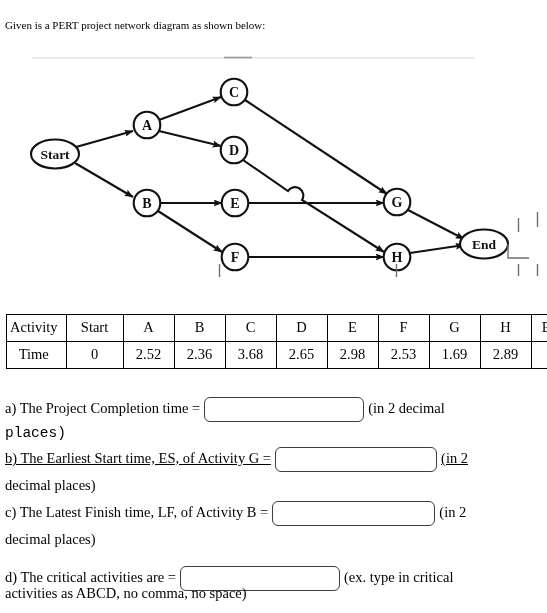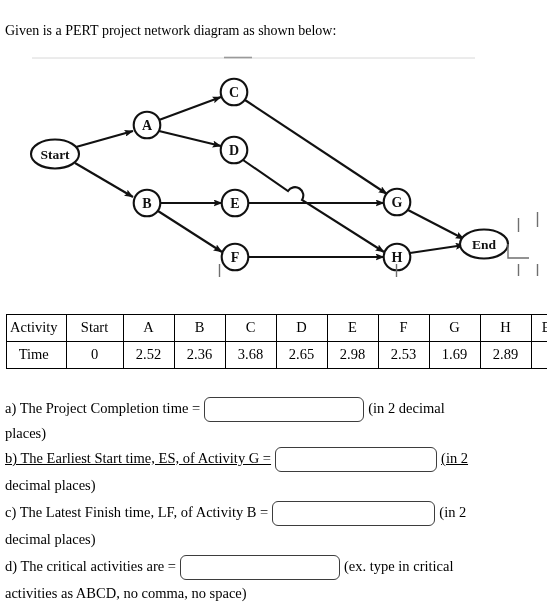--- a/index.html
+++ b/index.html
@@ -15,22 +15,22 @@
     overflow: hidden;
     font-family: "Liberation Serif", "DejaVu Serif", serif;
     color: #000000;
     -webkit-font-smoothing: antialiased;
   }
 
   
   .intro {
     position: absolute;
     left: 5px;
-    top: 22px;
-    font-size: 14px;
+    top: 16px;
+    font-size: 11px;
     line-height: 18px;
     white-space: nowrap;
     text-align: right;
   }
 
   
   .diagram-object {
     position: absolute;
     left: 0px;
     top: 52px;
@@ -96,26 +96,26 @@
     padding: 0 5px;
     outline: none;
     color: #000;
   }
   .answer-box.w-a { width: 160px; }
   .answer-box.w-b { width: 162px; }
   .answer-box.w-c { width: 163px; }
   .answer-box.w-d { width: 160px; }
 
   .q-a  { position: absolute; left: 0px;  top: 0px;   }
-  .q-a2 { position: absolute; left: 0px;  top: 25px;  }
+  .q-a2 { position: absolute; left: 0px;  top: 25px; font-family: Liberation Mono, monospace;  }
   .q-b  { position: absolute; left: 0px;  top: 50px; text-decoration: underline;  }
   .q-b2 { position: absolute; left: 0px;  top: 77px;  }
   .q-c  { position: absolute; left: 0px;  top: 104px; }
   .q-c2 { position: absolute; left: 0px;  top: 131px; }
-  .q-d  { position: absolute; left: 0px;  top: 158px; }
+  .q-d  { position: absolute; left: 0px;  top: 169px; }
   .q-d2 { position: absolute; left: 0px;  top: 185px; }
 </style>
 </head>
 <body>
 
 <div class="intro">Given is a PERT project network diagram as shown below:</div>
 
 <div class="diagram-object">
   <svg class="diagram-svg" width="547" height="245" viewBox="0 0 547 245">
     <defs>

